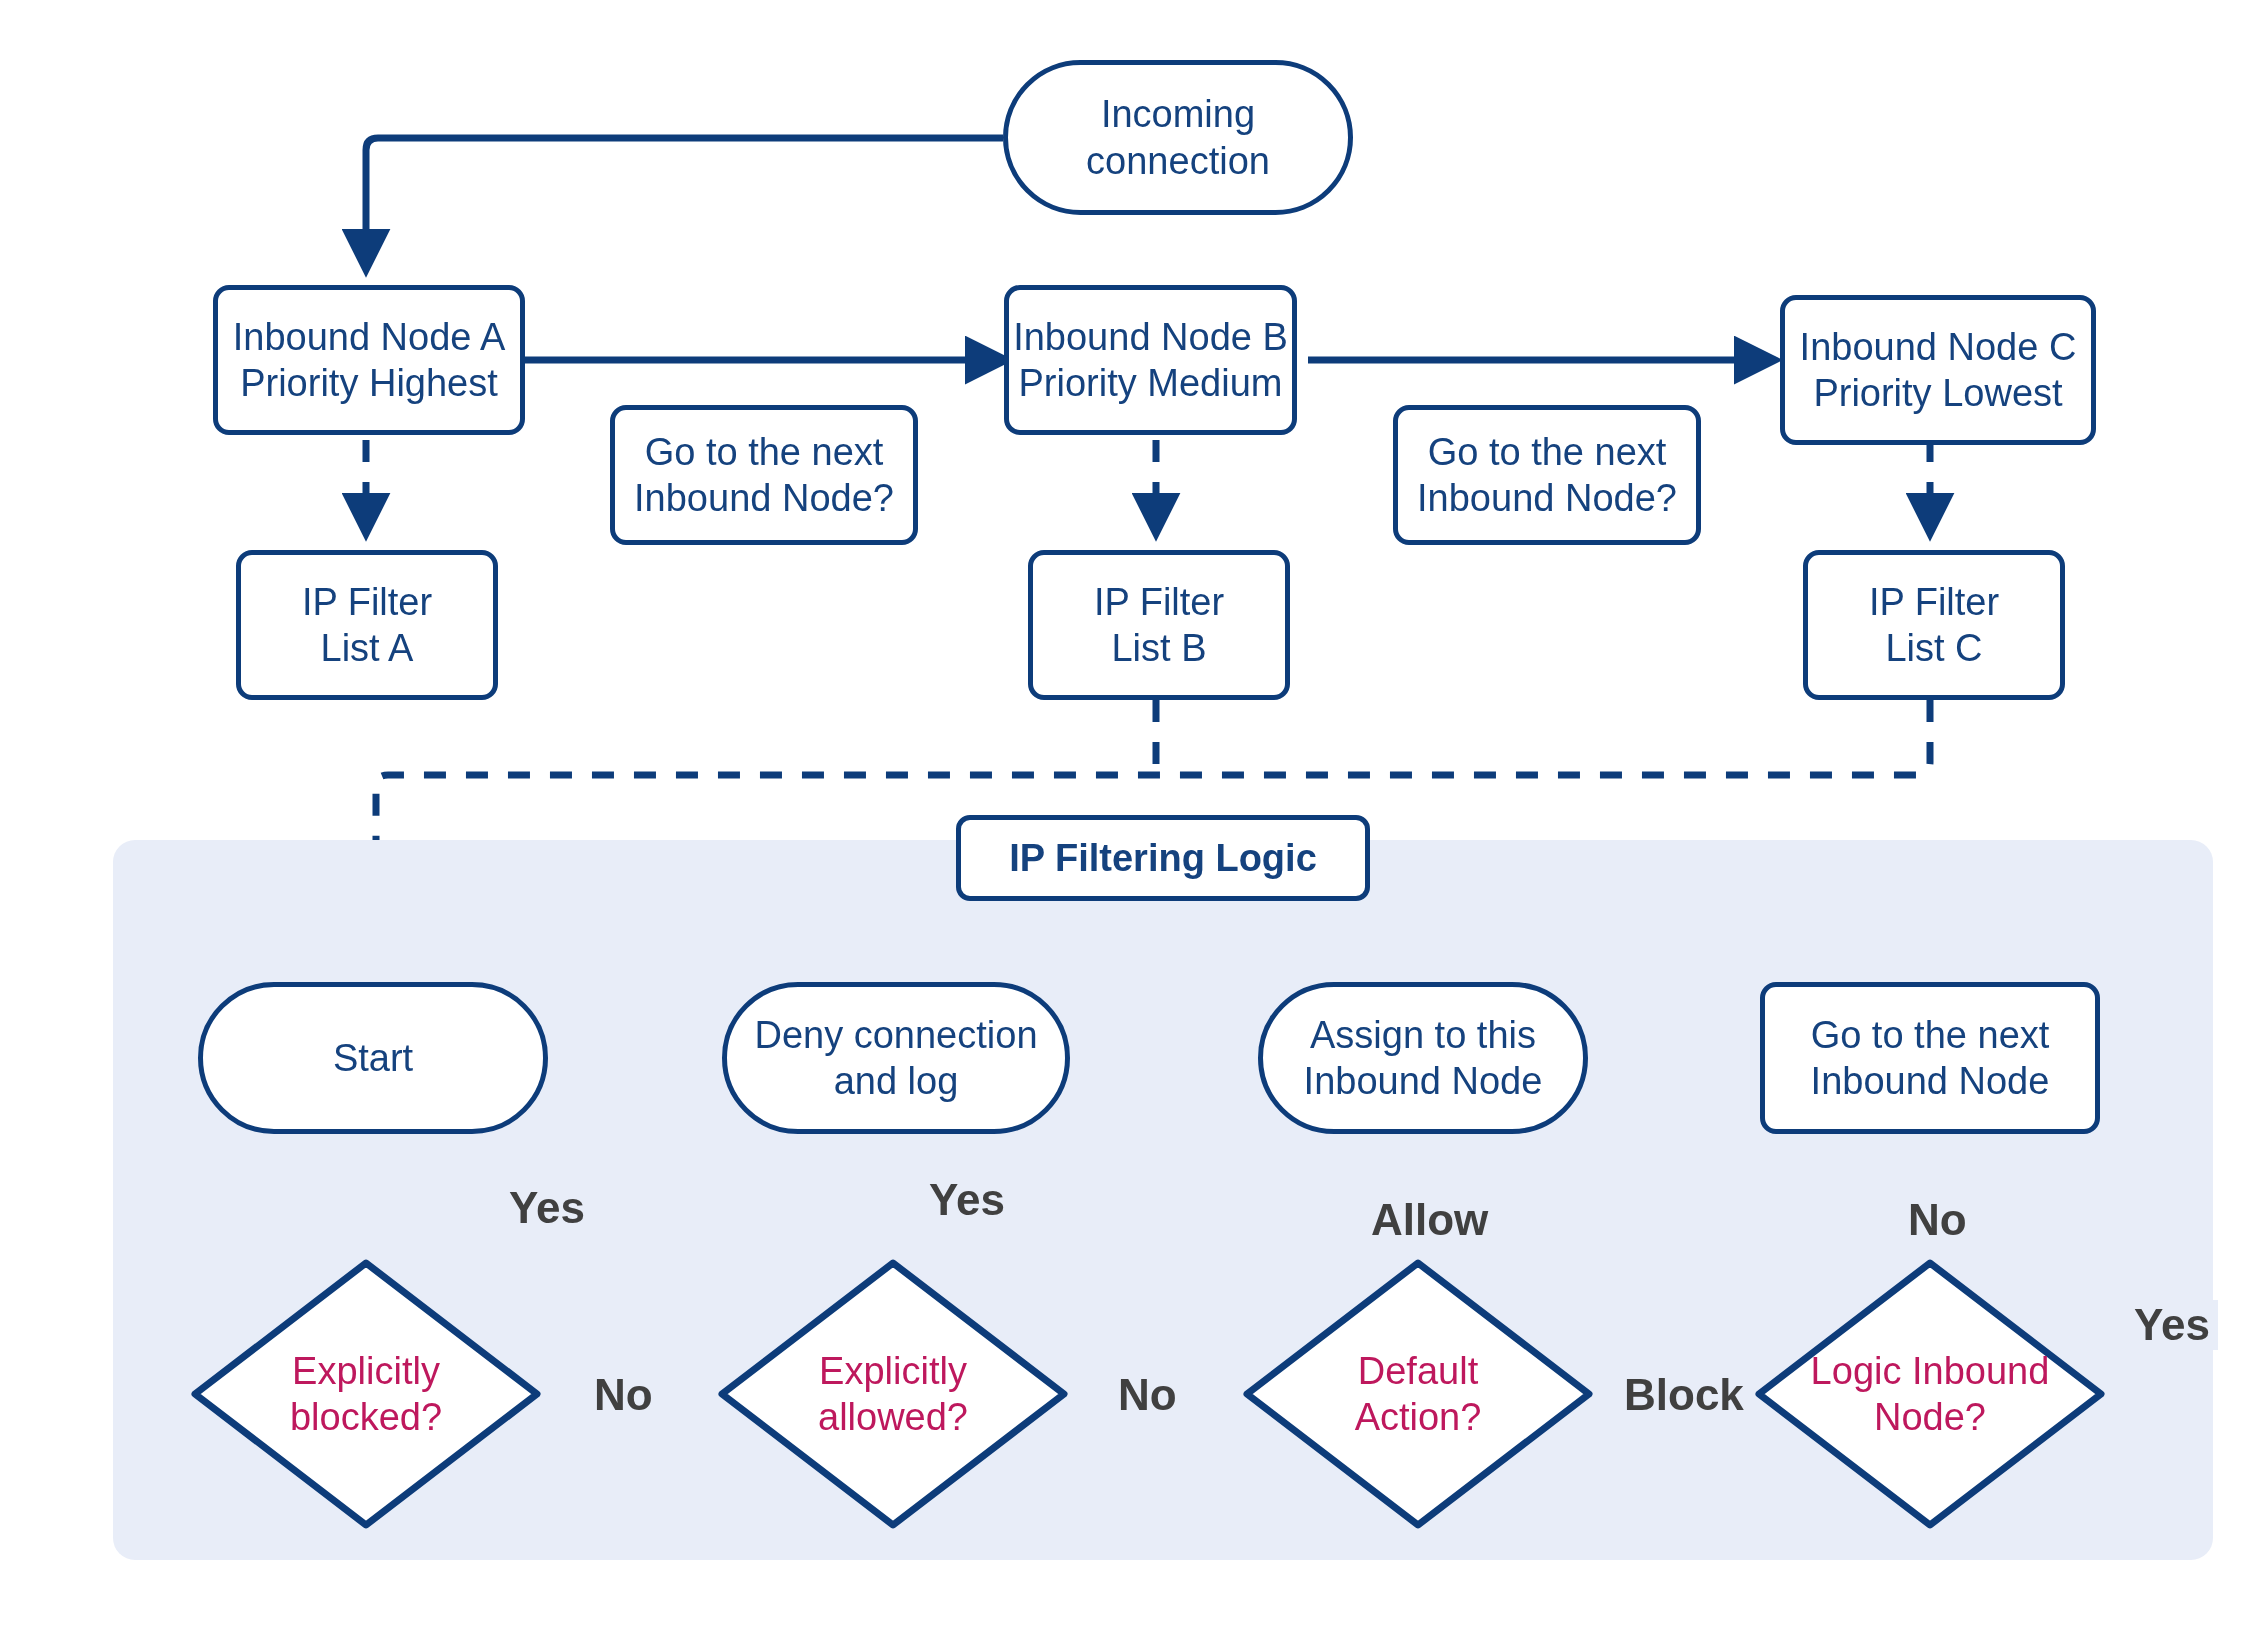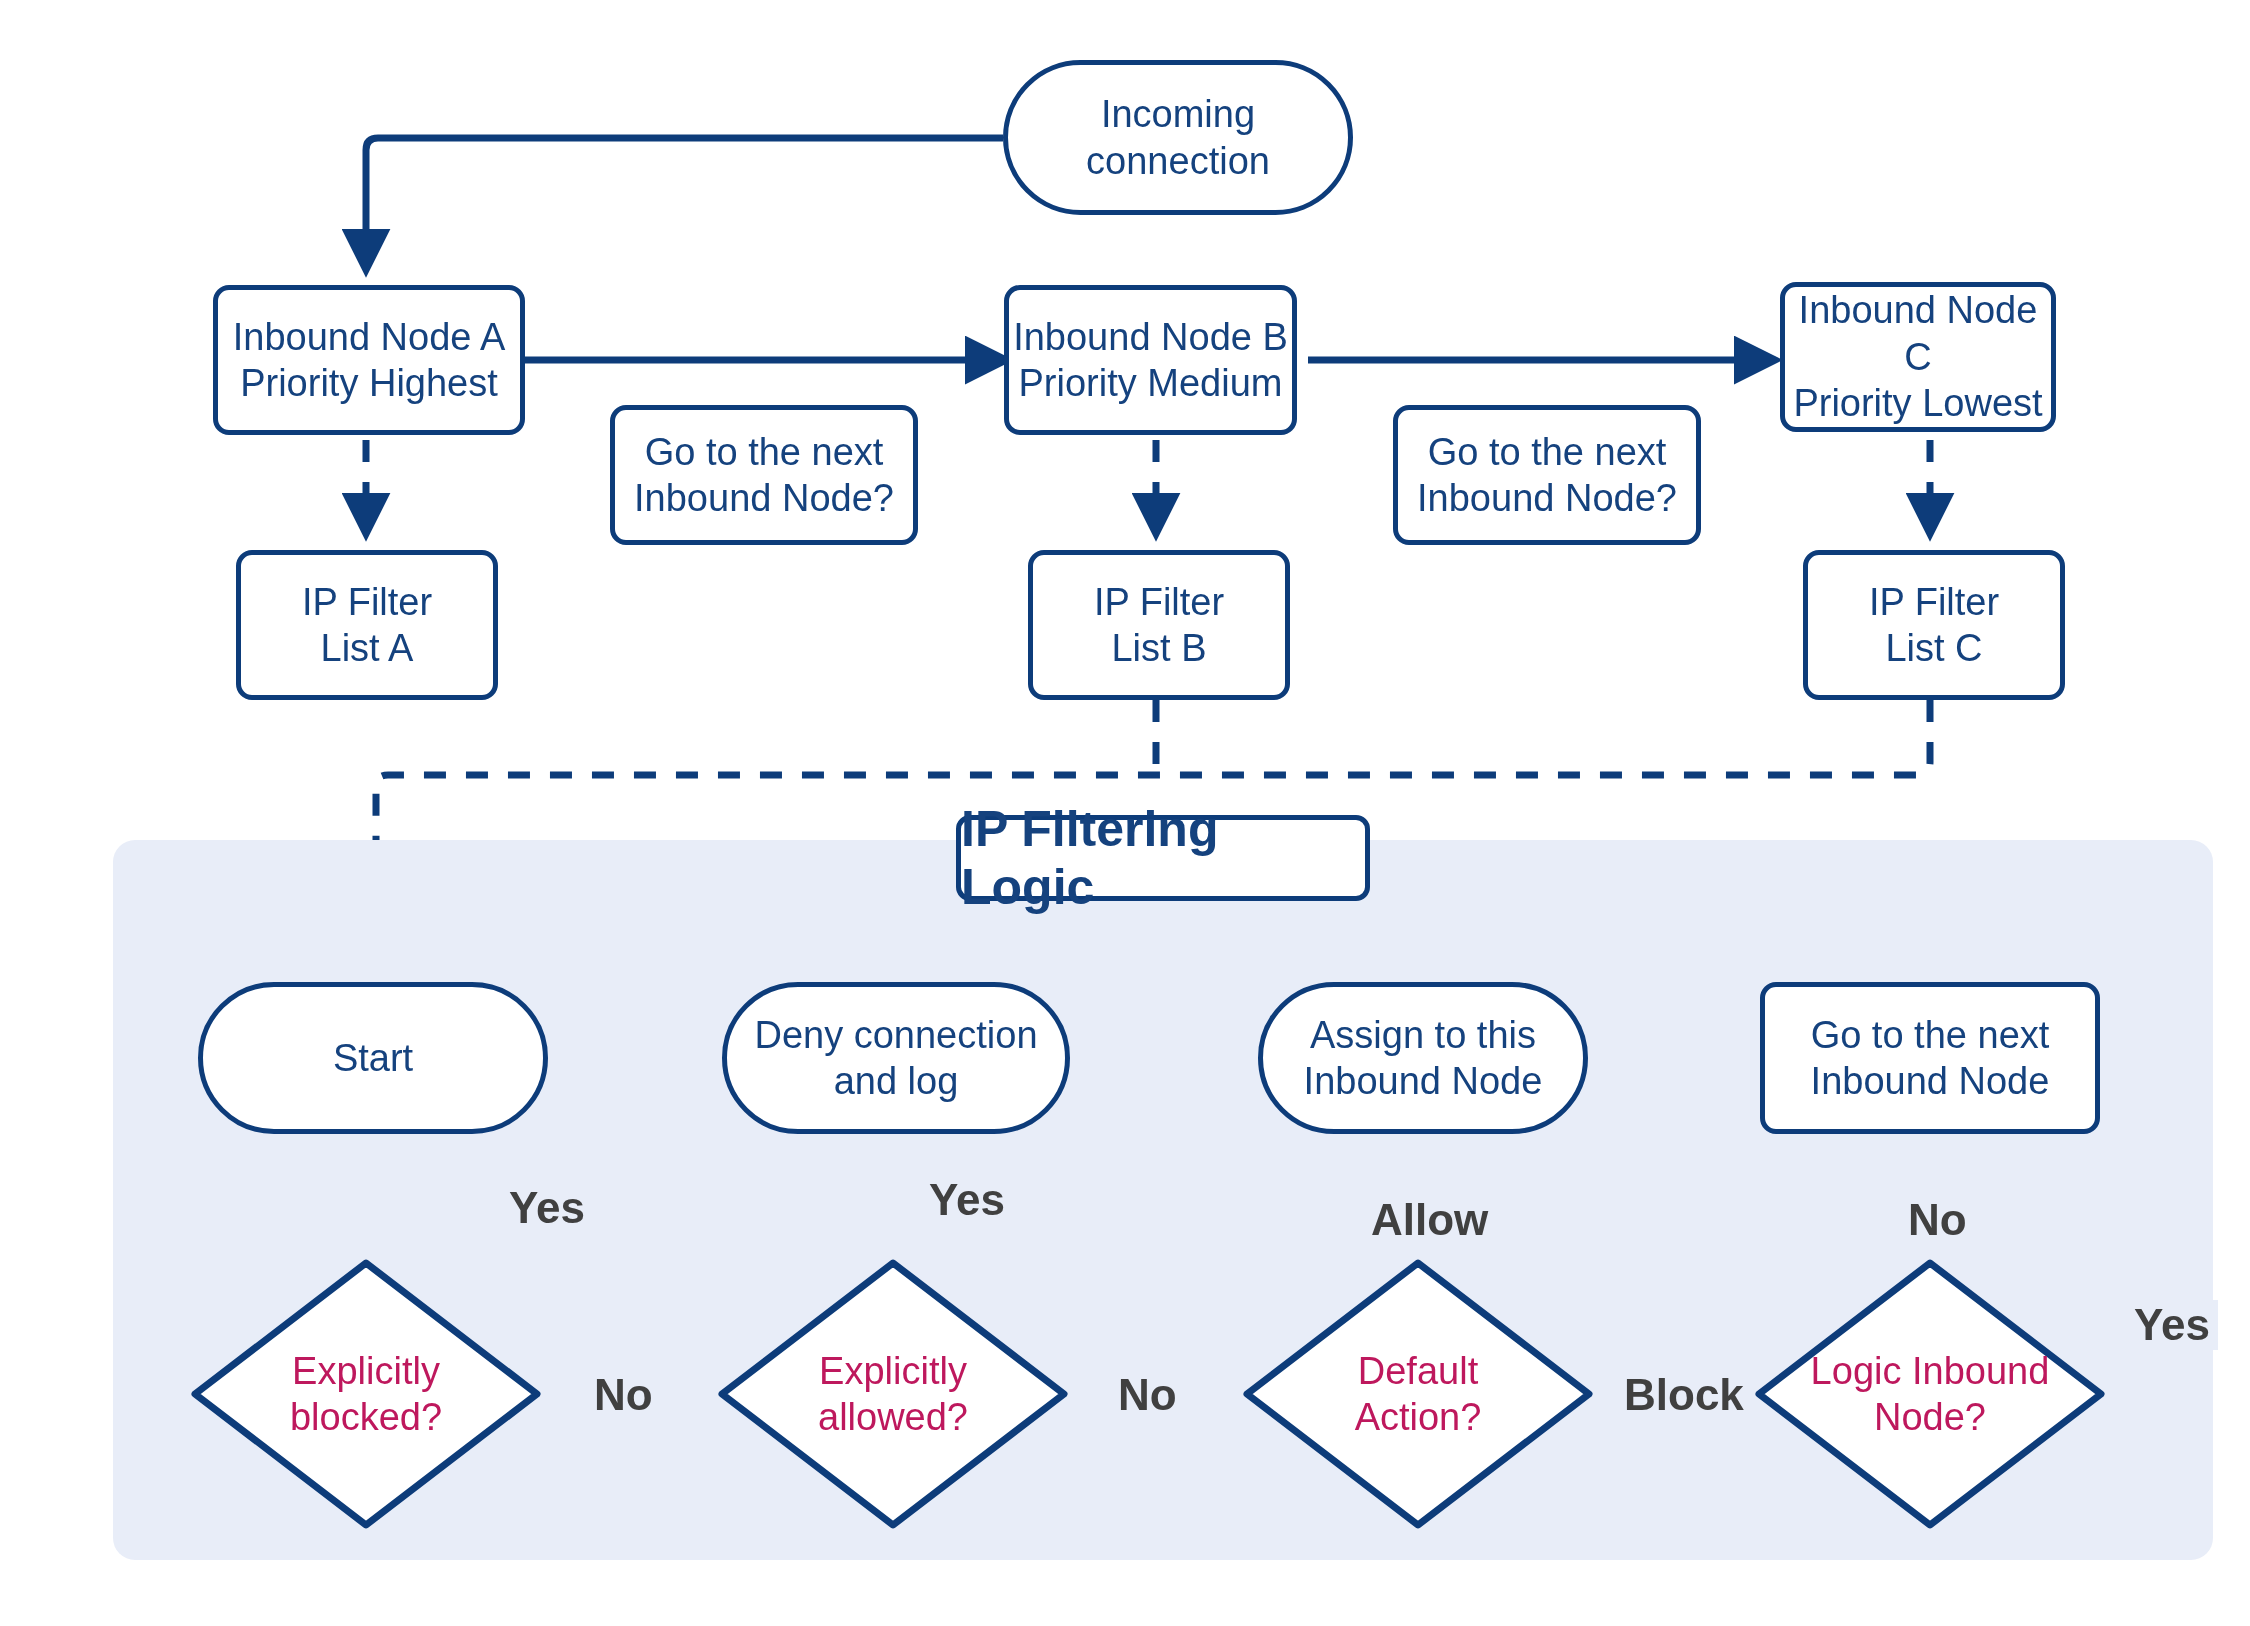--- a/index.html
+++ b/index.html
@@ -44,21 +44,21 @@
   .rect { border-radius: 16px; }
   .pill { border-radius: 9999px; }
   .panel-label {
     position: absolute;
     box-sizing: border-box;
     background: #ffffff;
     border: 5px solid #0d3c7a;
     border-radius: 14px;
     color: #15427e;
     font-weight: bold;
-    font-size: 50px;
+    font-size: 38px;
     display: flex;
     align-items: center;
     justify-content: center;
     z-index: 5;
   }
   .diamond-wrap {
     position: absolute;
     z-index: 3;
   }
   .diamond-wrap svg {
@@ -152,21 +152,21 @@
 
   <div class="node pill" style="left:965px; top:60px; width:350px; height:155px;">Incoming
 connection</div>
 
   <div class="node rect" style="left:175px; top:285px; width:312px; height:150px;">Inbound Node A
 Priority Highest</div>
 
   <div class="node rect" style="left:966px; top:285px; width:293px; height:150px;">Inbound Node B
 Priority Medium</div>
 
-  <div class="node rect" style="left:1742px; top:282px; width:276px; height:150px;">Inbound Node C
+  <div class="node rect" style="left:1742px; top:295px; width:316px; height:150px;">Inbound Node C
 Priority Lowest</div>
 
   <div class="node rect" style="left:572px; top:405px; width:308px; height:140px;">Go to the next
 Inbound Node?</div>
 
   <div class="node rect" style="left:1355px; top:405px; width:308px; height:140px;">Go to the next
 Inbound Node?</div>
 
   <div class="node rect" style="left:198px; top:550px; width:262px; height:150px;">IP Filter
 List A</div>

